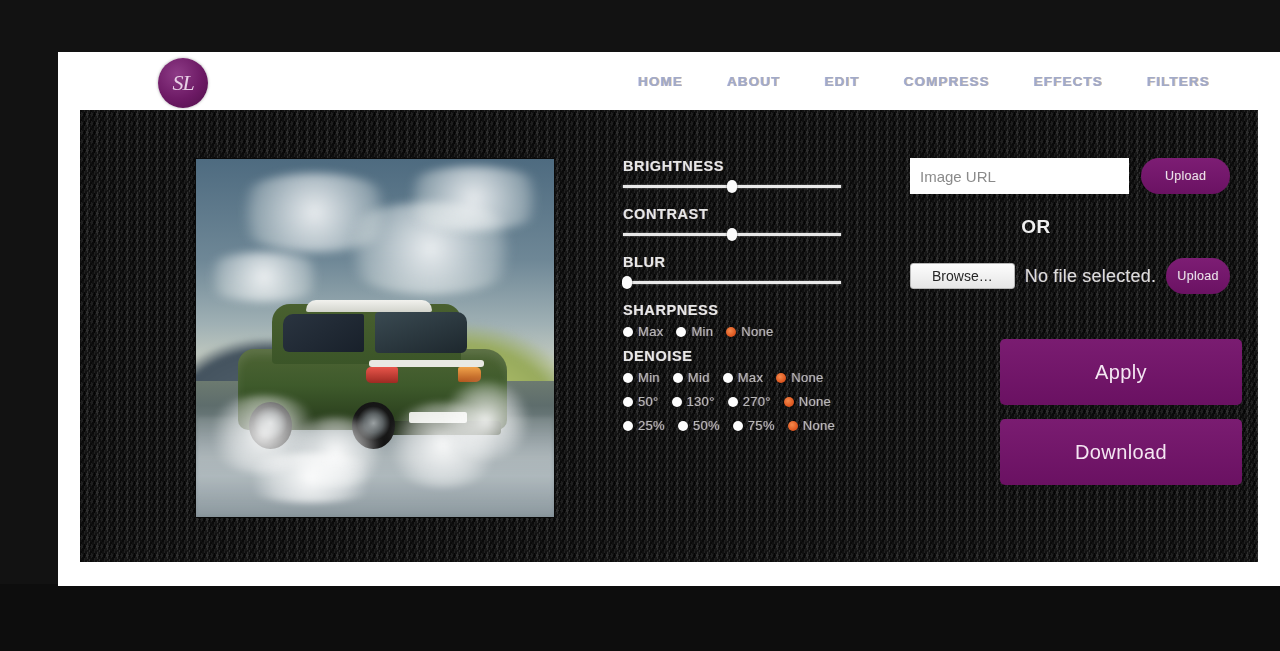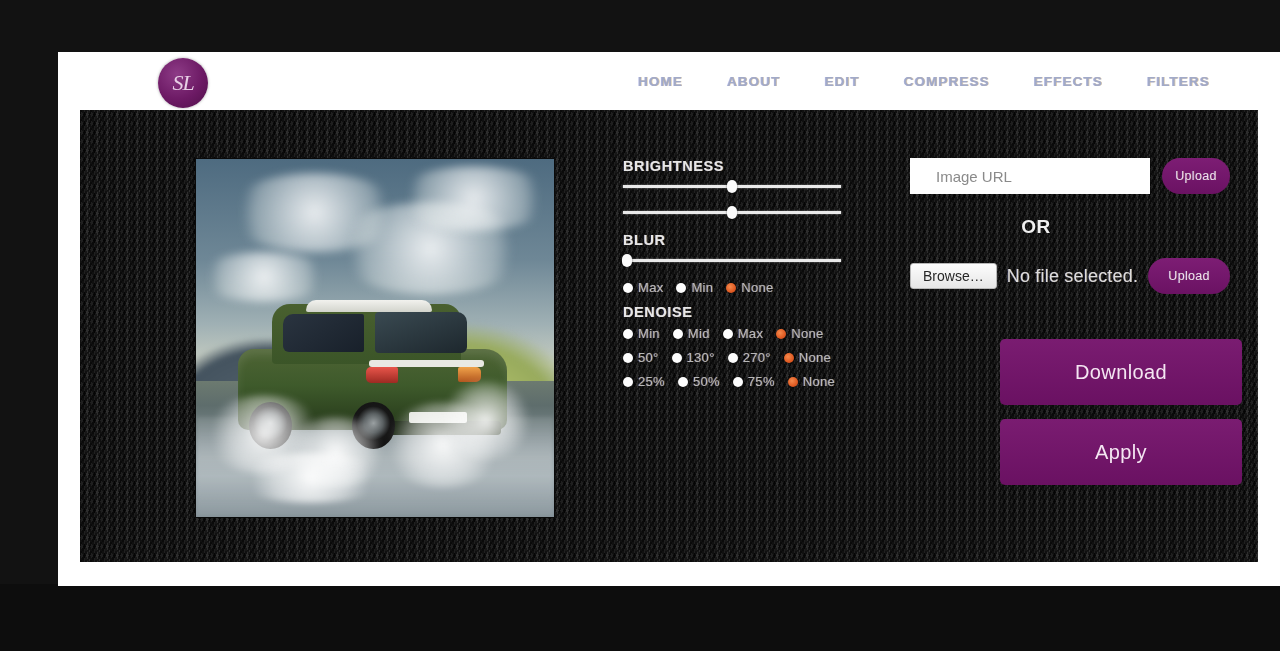--- a/index.html
+++ b/index.html
@@ -309,21 +309,21 @@
     gap: 12px;
   }
   .url-input {
     width: 240px;
     height: 36px;
     border: none;
     outline: none;
     background: #ffffff;
     font-size: 15px;
     color: #333;
-    padding: 0 26px;
+    padding: 0 10px;
     font-family: "Liberation Sans", sans-serif;
   }
   .url-input::placeholder { color: #8a8a8a; }
 
   .pill-btn {
     width: 98px;
     height: 36px;
     border: none;
     border-radius: 18px;
     background: linear-gradient(#7d1d74, #6b1263);
@@ -348,21 +348,21 @@
   .file-row {
     display: flex;
     align-items: center;
     gap: 10px;
   }
   .browse-btn {
     background: linear-gradient(#fdfdfd, #e6e6e6);
     border: 1px solid #b8b8b8;
     border-radius: 3px;
     height: 26px;
-    padding: 0 12px;
+    padding: 0 21px;
     font-size: 14px;
     color: #262626;
     cursor: pointer;
     font-family: "Liberation Sans", sans-serif;
   }
   .file-status {
     color: #dcdcdc;
     font-size: 18px;
     letter-spacing: .2px;
     white-space: nowrap;
@@ -447,35 +447,37 @@
 
         <div class="slider-row">
           <div class="ctl-label">BRIGHTNESS</div>
           <div class="slider">
             <div class="slider-track"></div>
             <div class="slider-thumb" style="left:50%"></div>
           </div>
         </div>
 
         <div class="slider-row">
+          <div class="ctl-label">CONTRAST</div>
           <div class="slider">
             <div class="slider-track"></div>
             <div class="slider-thumb" style="left:50%"></div>
           </div>
         </div>
 
         <div class="slider-row">
           <div class="ctl-label">BLUR</div>
           <div class="slider">
             <div class="slider-track"></div>
             <div class="slider-thumb" style="left:2%"></div>
           </div>
         </div>
 
         <div class="radio-group">
+          <div class="ctl-label">SHARPNESS</div>
           <div class="radio-row">
             <span class="radio-opt">
               <span class="radio-dot"></span>
               <span class="radio-text">Max</span>
             </span>
             <span class="radio-opt">
               <span class="radio-dot"></span>
               <span class="radio-text">Min</span>
             </span>
             <span class="radio-opt">
@@ -560,21 +562,21 @@
 
         <div class="or-text">OR</div>
 
         <div class="file-row">
           <button class="browse-btn">Browse…</button>
           <span class="file-status">No file selected.</span>
           <button class="pill-btn">Upload</button>
         </div>
 
         <div class="action-stack">
+          <button class="action-btn">Apply</button>
           <button class="action-btn">Download</button>
-          <button class="action-btn">Apply</button>
         </div>
 
       </div>
 
     </div>
   </div>
 </div>
 
 </body></html>

